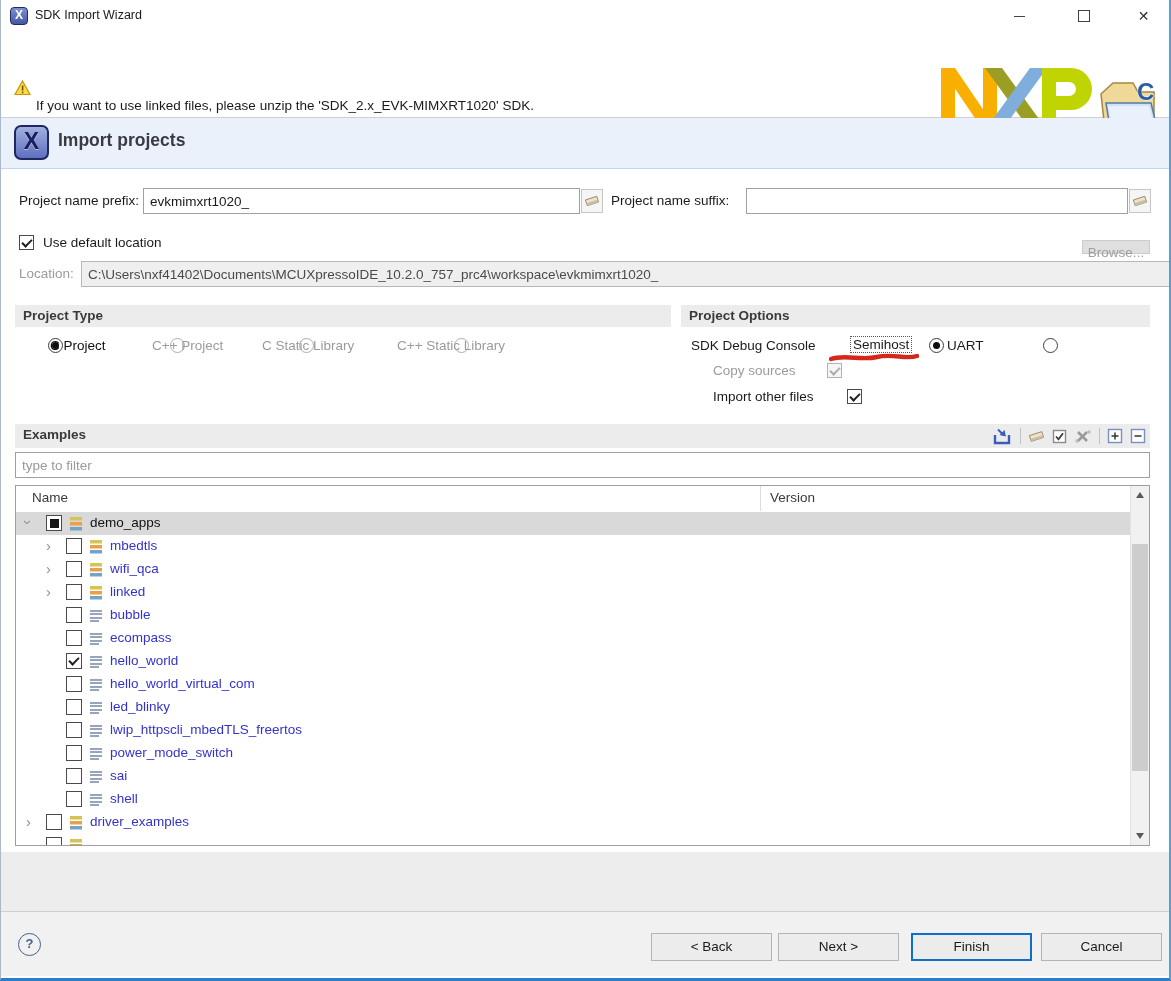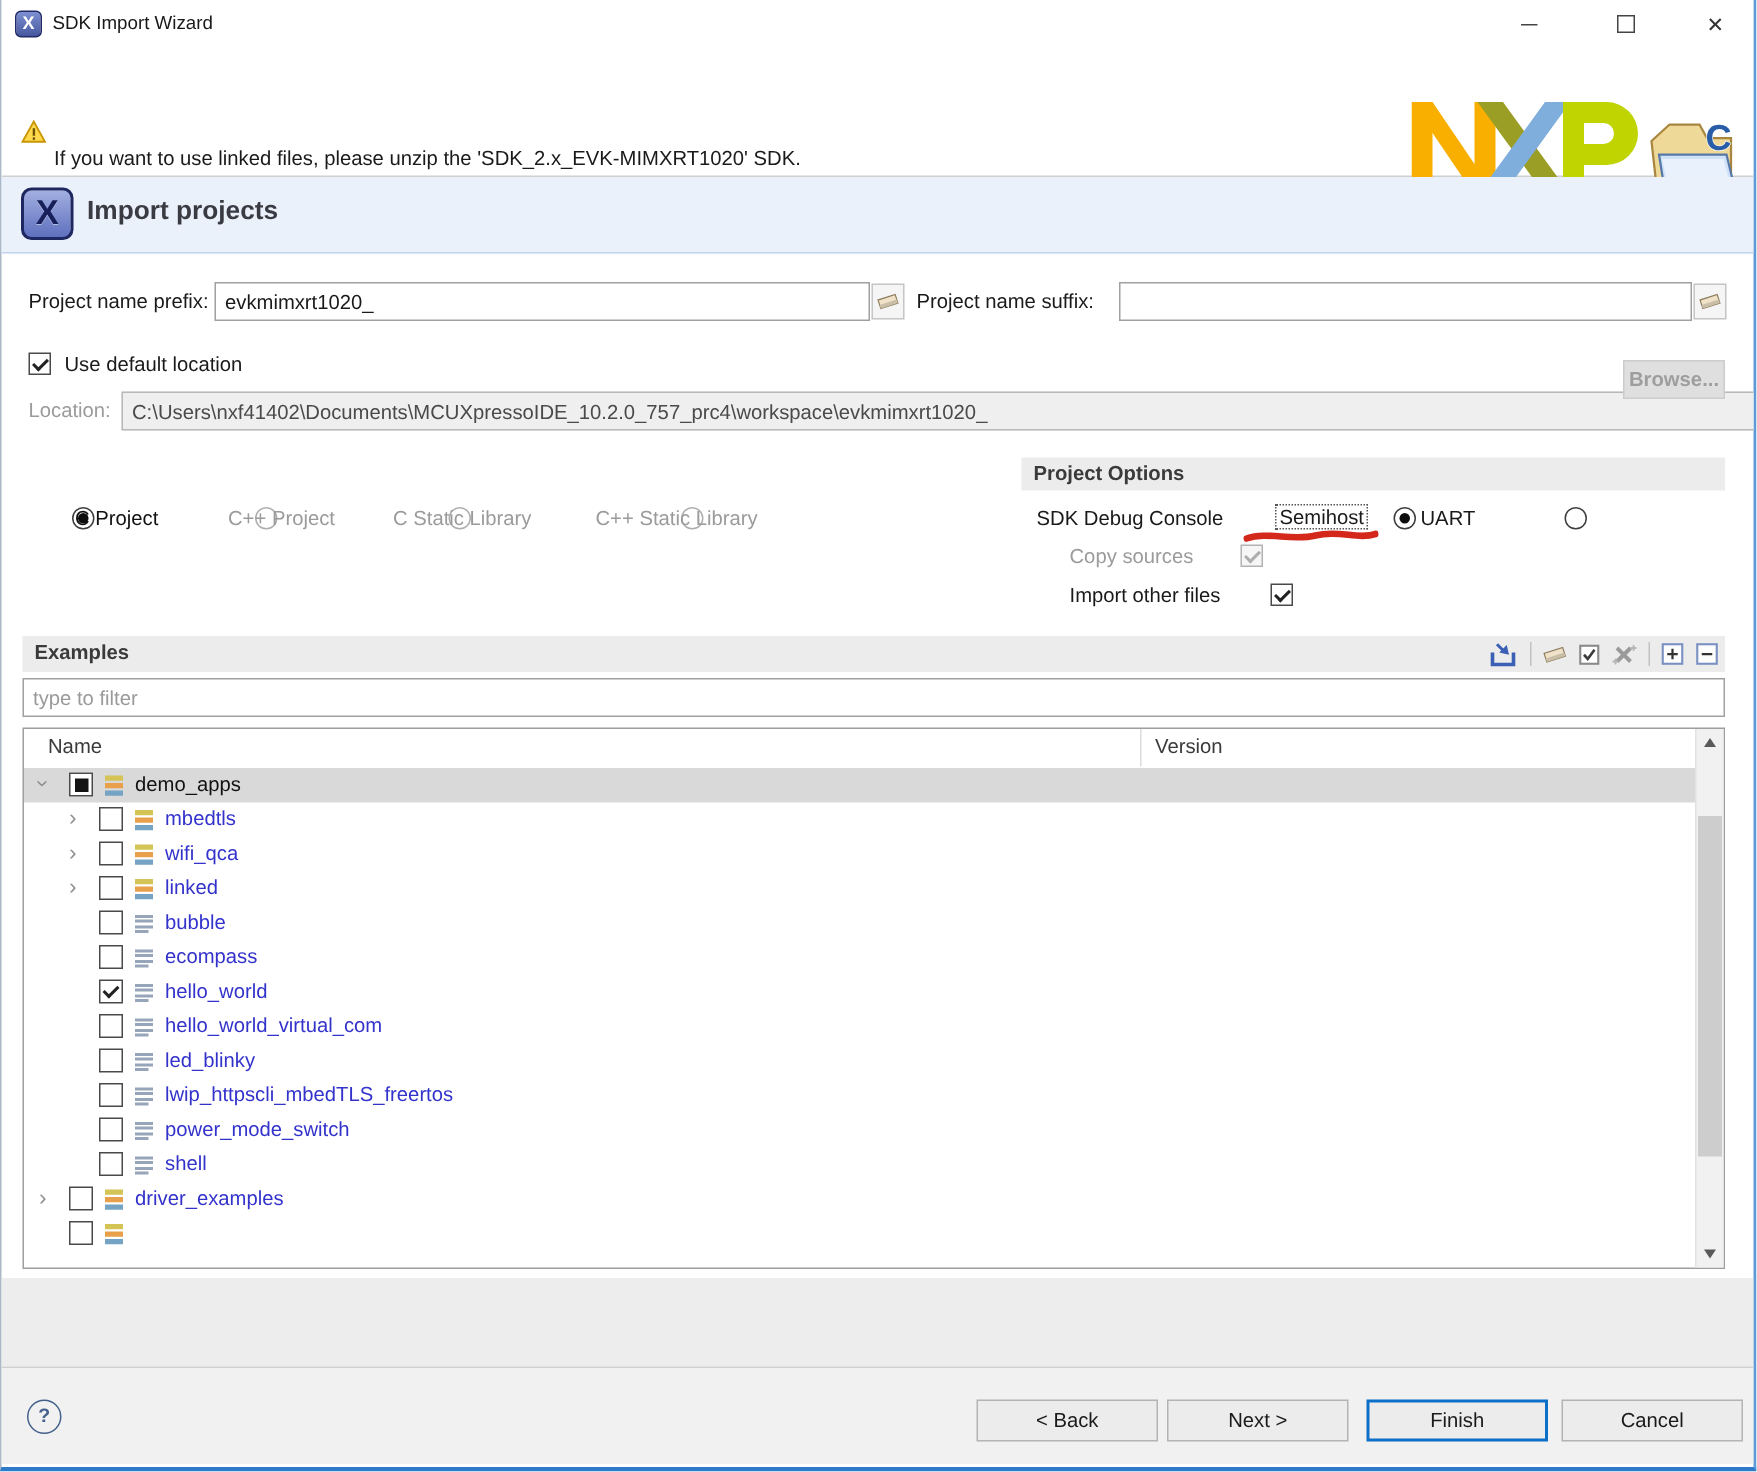--- a/index.html
+++ b/index.html
@@ -172,23 +172,24 @@
     </svg>
   </div>
 
   
   <span class="cb checked abs" style="left:18px;top:235px;"></span>
   <div class="label13" style="left:42px;top:235px;">Use default location</div>
 
   
   <div class="label13 gray" style="left:18px;top:266px;">Location:</div>
   <input class="field" disabled="" style="left: 80px; top: 261px; width: 1098px;" value="C:\Users\nxf41402\Documents\MCUXpressoIDE_10.2.0_757_prc4\workspace\evkmimxrt1020_">
-  <div class="btn" style="left:1081px;top:240px;width:68px;height:26px;line-height:24px;color:#9e9e9e;background:#dfdfdf;border-color:#cccccc;font-weight:bold;">Browse...</div>
-
-  
+  <div class="btn" style="left:1081px;top:240px;width:68px;height:14px;line-height:24px;color:#9e9e9e;background:#dfdfdf;border-color:#cccccc;">Browse...</div>
+
+  
+  <div class="grp-head" style="left:14px;top:305px;width:656px;">Project Type</div>
   <span class="radio sel abs" style="left:28px;top:338px;"></span>
   <div class="label13" style="left:49px;top:338px;color:#111;">C Project</div>
   <span class="radio dis abs" style="left:130px;top:338px;"></span>
   <div class="label13 gray" style="left:151px;top:338px;">C++ Project</div>
   <span class="radio dis abs" style="left:240px;top:338px;"></span>
   <div class="label13 gray" style="left:261px;top:338px;">C Static Library</div>
   <span class="radio dis abs" style="left:375px;top:338px;"></span>
   <div class="label13 gray" style="left:396px;top:338px;">C++ Static Library</div>
 
   
@@ -309,20 +310,25 @@
         <span class="tlbl link">lwip_httpscli_mbedTLS_freertos</span>
       </div>
       <div class="trow lvl1">
         <span class="cb tcb"></span>
         <span class="tic ic-doc"></span>
         <span class="tlbl link">power_mode_switch</span>
       </div>
       <div class="trow lvl1">
         <span class="cb tcb"></span>
         <span class="tic ic-doc"></span>
+        <span class="tlbl link">sai</span>
+      </div>
+      <div class="trow lvl1">
+        <span class="cb tcb"></span>
+        <span class="tic ic-doc"></span>
         <span class="tlbl link">shell</span>
       </div>
       <div class="trow">
         <span class="chev">›</span>
         <span class="cb tcb"></span>
         <span class="tic ic-cat"></span>
         <span class="tlbl link">driver_examples</span>
       </div>
       <div class="trow">
         <span class="cb tcb"></span>

